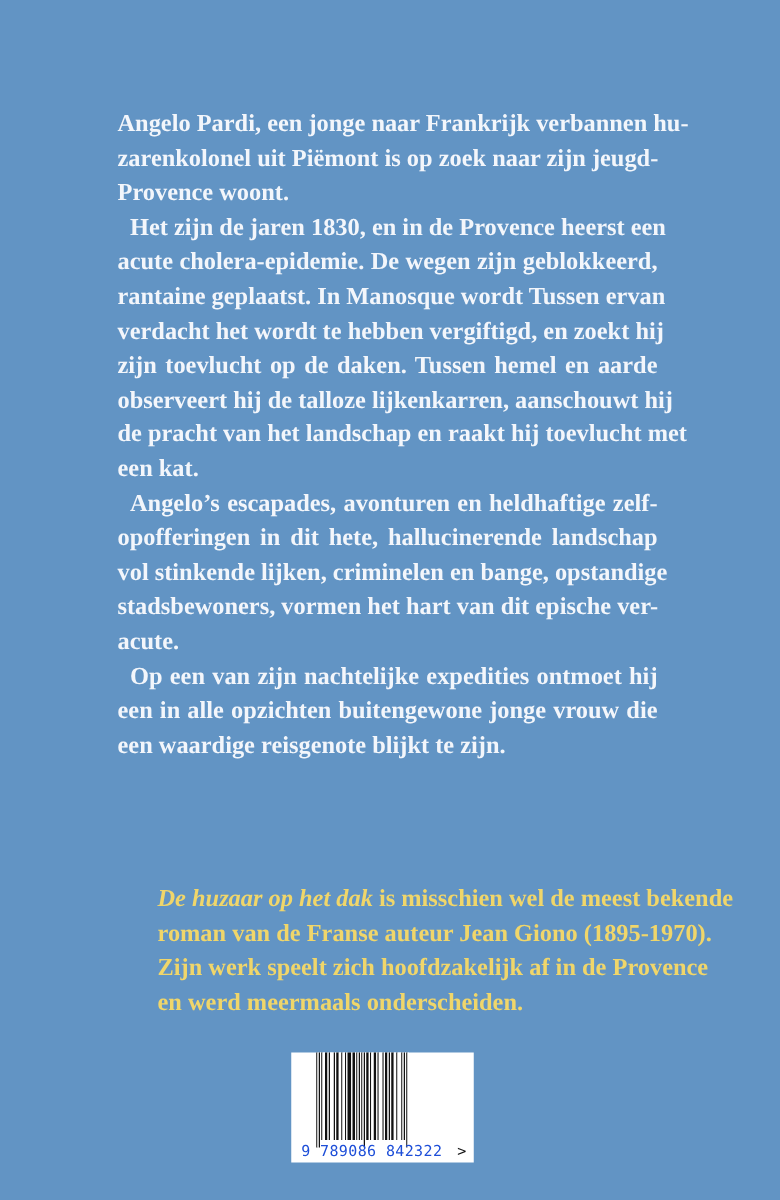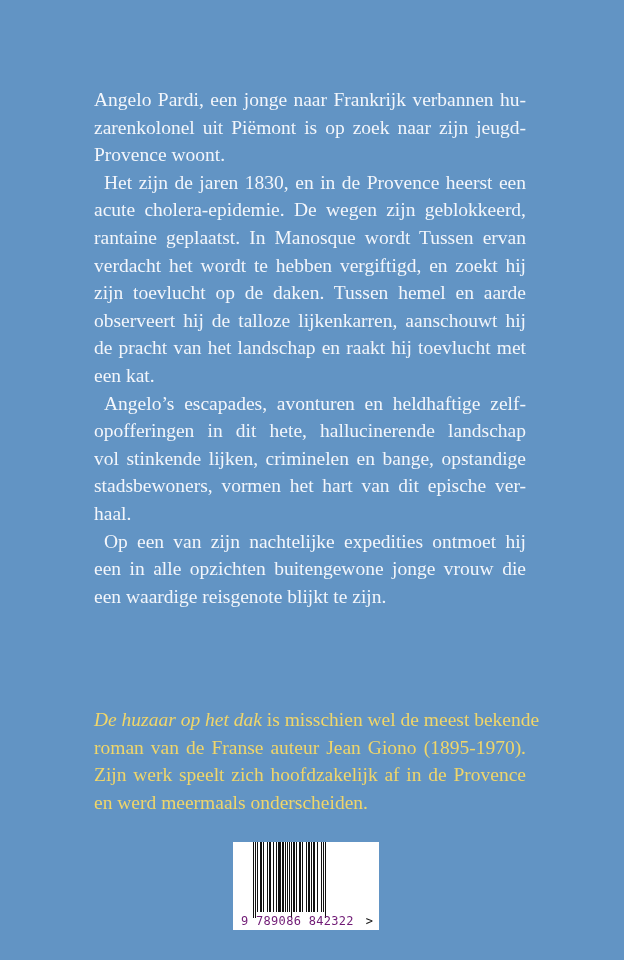--- a/index.html
+++ b/index.html
@@ -10,34 +10,36 @@
     overflow: hidden;
     font-family: "Liberation Serif", "DejaVu Serif", serif;
   }
   .text-block {
     position: absolute;
     left: 94px;
     width: 432px;
     font-size: 19.5px;
     line-height: 27.6px;
     color: #f3f6fb;
+    font-weight: bold;
   }
   .blurb { top: 86px; }
   .line {
     display: block;
     white-space: nowrap;
     text-align: justify;
     text-align-last: justify;
     height: 27.6px;
   }
   .line.last { text-align-last: left; }
   .line.indent { padding-left: 10px; }
   .about {
     top: 706px;
     color: #f0d66a;
+    margin-left: 32px;
   }
   .about .title { font-style: italic; }
   .barcode {
     position: absolute;
     left: 233px;
     top: 842px;
     width: 146px;
     height: 88px;
     background: #ffffff;
   }
@@ -51,21 +53,21 @@
     align-items: stretch;
   }
   .bars span { display: block; height: 100%; }
   .bars span.guard { height: 76px; }
   .barcode-digits {
     position: absolute;
     left: 8px;
     bottom: 2px;
     font-family: "DejaVu Sans Mono", monospace;
     font-size: 12px;
-    color: #701a75;
+    color: #1d4ed8;
     letter-spacing: 0.3px;
     white-space: pre;
   }
   .barcode-arrow {
     position: absolute;
     right: 6px;
     bottom: 2px;
     font-family: "DejaVu Sans Mono", monospace;
     font-size: 12px;
     color: #111;
@@ -91,21 +93,21 @@
     <span class="line">observeert hij de talloze lijkenkarren, aanschouwt hij</span>
     <span class="line">de pracht van het landschap en raakt hij toevlucht met</span>
     <span class="line last">een kat.</span>
   </div>
 
   <div>
     <span class="line indent">Angelo’s escapades, avonturen en heldhaftige zelf-</span>
     <span class="line">opofferingen in dit hete, hallucinerende landschap</span>
     <span class="line">vol stinkende lijken, criminelen en bange, opstandige</span>
     <span class="line">stadsbewoners, vormen het hart van dit epische ver-</span>
-    <span class="line last">haal.</span>
+    <span class="line last">acute.</span>
   </div>
 
   <div>
     <span class="line indent">Op een van zijn nachtelijke expedities ontmoet hij</span>
     <span class="line">een in alle opzichten buitengewone jonge vrouw die</span>
     <span class="line last">een waardige reisgenote blijkt te zijn.</span>
   </div>
 </div>
 
 <div class="text-block about">

